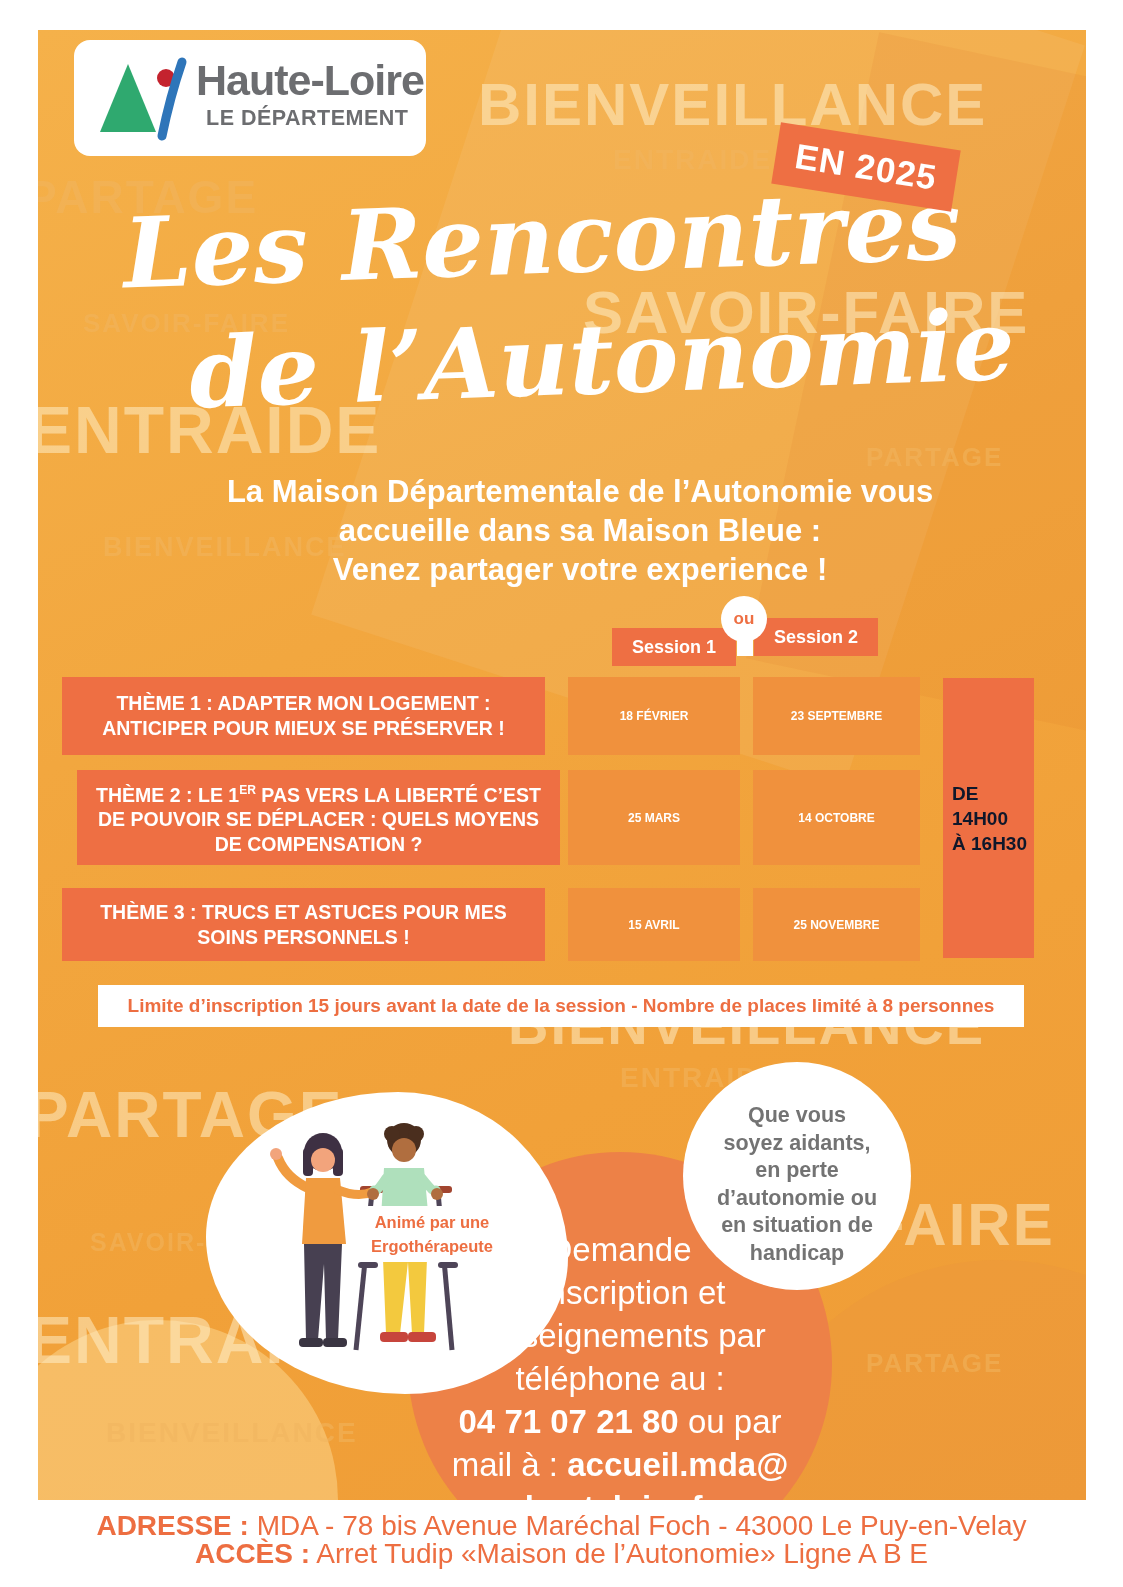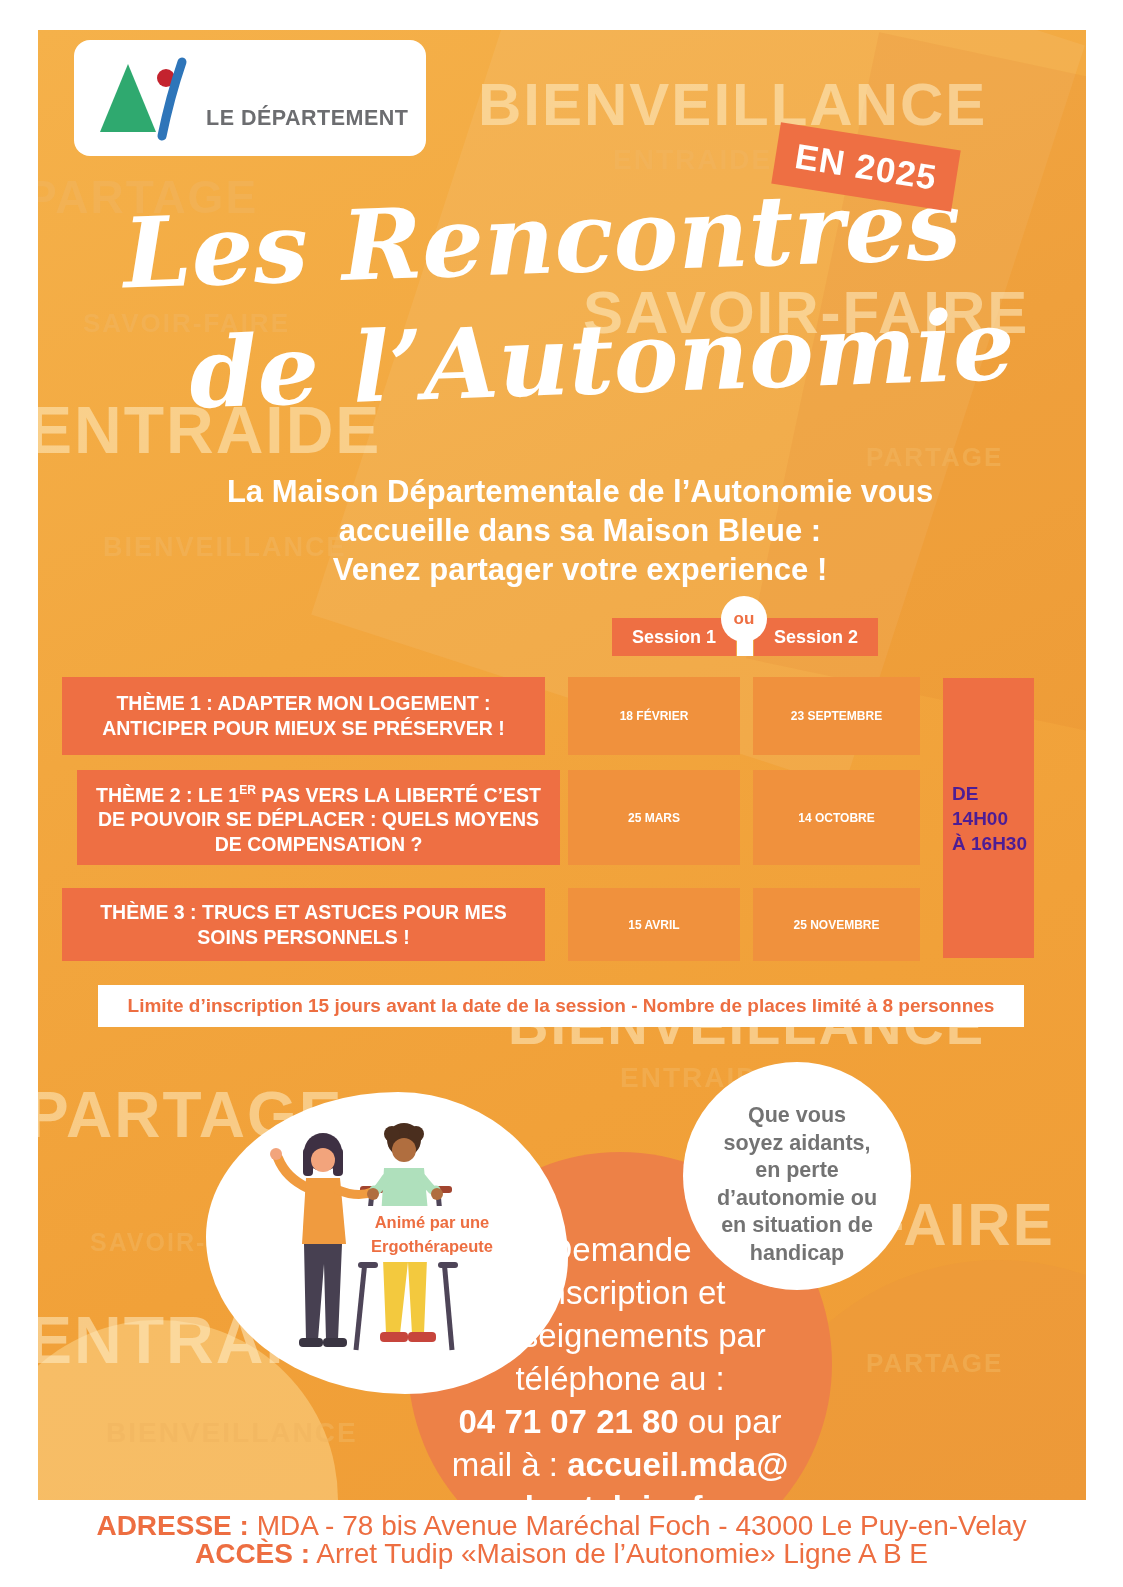--- a/index.html
+++ b/index.html
@@ -65,21 +65,21 @@
   .title-l2 { top:272px; left:40px;  font-size:97px; }
 
   
   .intro { position:absolute; top:442px; width:100%; text-align:center; color:#ffffff;
            font-weight:bold; font-size:31px; line-height:39px; z-index:5;padding-left:36px; }
 
   
   .sess-box { position:absolute; top:588px; width:124px; height:38px; background:#EE6F43;
               color:#ffffff; font-weight:bold; font-size:18px;
               display:flex; align-items:center; justify-content:center; z-index:3; }
-  .sess1 { left:574px; }
+  .sess1 { left:574px;margin-top:10px; }
   .sess2 { left:716px; }
   .or-stem { position:absolute; left:699px; top:589px; width:16px; height:37px;
              background:#ffffff; z-index:4; }
   .or-circle { position:absolute; left:683px; top:566px; width:46px; height:46px;
                border-radius:50%; background:#ffffff; color:#EE6F43; font-weight:bold;
                font-size:17px; display:flex; align-items:center; justify-content:center; z-index:5; }
 
   .theme-box { position:absolute; left:24px; width:483px; background:#EE6F43; color:#ffffff;
                display:flex; align-items:center; justify-content:center; text-align:center;
                font-size:19.5px; line-height:25px; font-weight:600; padding:0 16px; z-index:2; }
@@ -92,21 +92,21 @@
   .date-box { position:absolute; background:#F0913D; color:#ffffff; font-weight:bold;
               font-size:12px; display:flex; align-items:center; justify-content:center;
               text-align:center; z-index:2; }
   .dc1 { left:530px; width:172px; }
   .dc2 { left:715px; width:167px; }
   .dr1 { top:647px; height:78px; }
   .dr2 { top:740px; height:95px; }
   .dr3 { top:858px; height:73px; }
 
   .time-box { position:absolute; left:905px; top:648px; width:91px; height:280px;
-              background:#EE6F43; color:#4c1d95; font-weight:bold; font-size:19px;
+              background:#EE6F43; color:#0f172a; font-weight:bold; font-size:19px;
               line-height:25px; display:flex; flex-direction:column; justify-content:center;
               padding-left:9px; z-index:2; }
 
   .limit-banner { position:absolute; left:60px; top:955px; width:926px; height:42px;
                   background:#ffffff; color:#ED6E41; font-size:19px; font-weight:600;
                   display:flex; align-items:center; justify-content:center; z-index:3; }
 
   
   .illu-blob { position:absolute; left:168px; top:1062px; width:362px; height:302px;
                background:#ffffff; border-radius:53% 47% 45% 55% / 48% 55% 45% 52%; z-index:2; }
@@ -157,20 +157,21 @@
     <div class="wm wm-a wm14">ENTRAIDE</div>
     <div class="wm wm-b wm15">PARTAGE</div>
     <div class="wm wm-b wm16">BIENVEILLANCE</div>
 
     <div class="logo-card">
       <svg class="logo-mark" width="100" height="92" viewBox="0 0 100 92">
         <polygon points="34,12 6,80 62,80" fill="#2FA96F"></polygon>
         <circle cx="72" cy="26" r="9" fill="#C4232E"></circle>
         <path d="M88 10 Q76 45 68 84" stroke="#2E75B9" stroke-width="9" fill="none" stroke-linecap="round"></path>
       </svg>
+      <div class="logo-name">Haute-Loire</div>
       <div class="logo-dept">LE DÉPARTEMENT</div>
     </div>
 
     <div class="badge">EN 2025</div>
 
     <div class="title-line title-l1">Les Rencontres</div>
     <div class="title-line title-l2">de l’Autonomie</div>
 
     <div class="intro">
       <div>La Maison Départementale de l’Autonomie vous</div>

